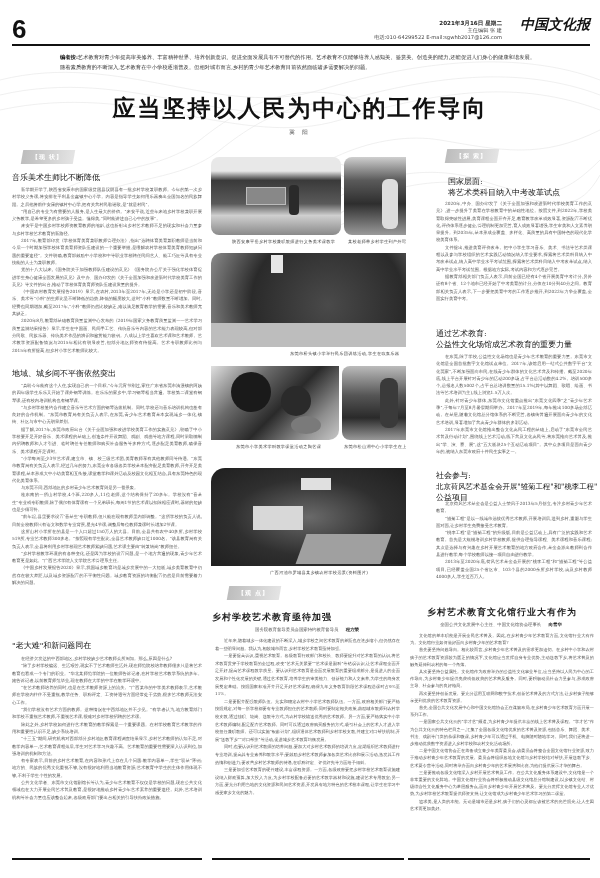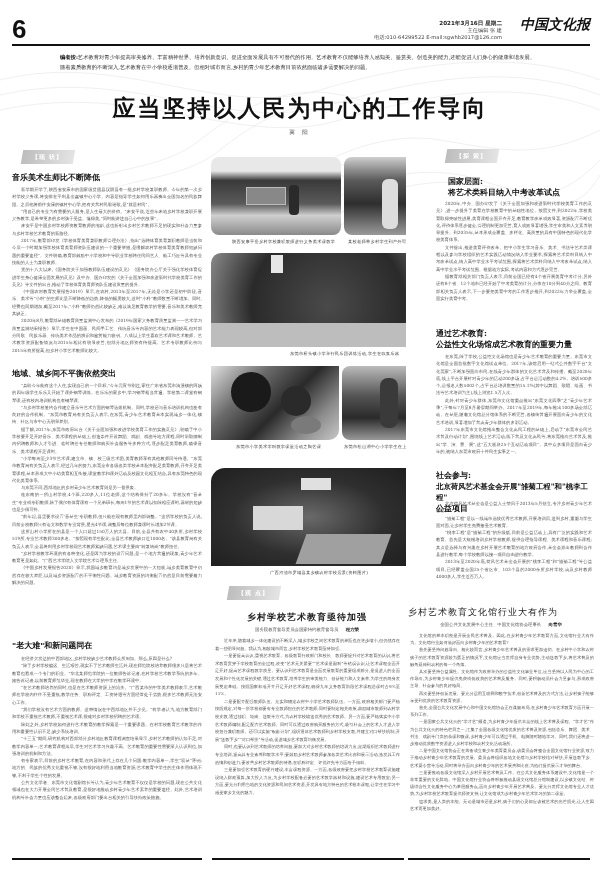--- a/index.html
+++ b/index.html
@@ -23,21 +23,21 @@
   .editor-note { position: absolute; left: 60px; top: 52px; width: 480px; font-size: 5.3px; line-height: 10px; color: #333; text-indent: 0; }
   .editor-note b { color: #111; }
 
   .headline { position: absolute; left: 0; top: 93px; width: 600px; text-align: center; font-family: "DejaVu Sans", sans-serif; font-weight: bold; font-size: 23px; letter-spacing: 2px; color: #111; }
   .byline { position: absolute; left: 0; top: 129px; width: 600px; text-align: center; font-size: 5.5px; color: #444; letter-spacing: 3px; }
 
   
   .tag { position: absolute; width: 52px; height: 14px; background: linear-gradient(90deg,#bdbdbd,#e4e4e4); color: #fff; font-size: 6px; font-family: "DejaVu Sans", sans-serif; text-align: center; line-height: 14px; transform: skewX(-10deg); font-weight: bold; letter-spacing: 1px; }
   .tag span { display: inline-block; transform: skewX(10deg); }
 
-  .subhead { position: absolute; font-weight: bold; font-size: 8px; color: #111; line-height: 11px; }
+  .subhead { position: absolute; font-weight: normal; font-size: 8px; color: #111; line-height: 11px; }
   .col-text { position: absolute; font-size: 4.3px; line-height: 7.3px; color: #555; text-align: justify; overflow: hidden; }
   .col-text p { text-indent: 9px; }
 
   
   .photo { position: absolute; border-radius: 8px; overflow: hidden; background: #6d6d6d; }
   .caption { position: absolute; font-size: 4.2px; color: #444; white-space: nowrap; letter-spacing: 0.3px; }
 
   .rule-bottom { position: absolute; height: 1.5px; background: #111; }
 </style>
 </head>
@@ -181,35 +181,35 @@
   </div>
   <div class="col-text" style="left:436px; top:500px; width:156px; height:80px;">
     <p>北京荷风艺术基金会是公益人士荣风于2013年5月创立,专注乡村青少年艺术教育。</p>
     <p>"雏菊工程"是以一线城市选拔优秀艺术教师,开展培训后,送到乡村,重塑与学生面对面,让乡村学生免费接受艺术教育。</p>
     <p>"桃李工程"是"雏菊工程"的升级版,目前是公益活动上,具有广泛的实践和艺术教育。首先是大规模培训乡村学校教师,提供合理指导课程、美术课程和音乐课程;其次是选择与有兴趣在乡村开展艺术教育的地方政府合作,基金会派出教师到合作县进行教学,每个学校教师以接一项目自由进行教学。</p>
     <p>2013年至2020年底,荷风艺术基金会开展的"桃李工程"和"雏菊工程"等公益项目,已经覆盖全国25个省区市、103个县的2000余所乡村学校,惠及乡村教师4000多人,学生近百万人。</p>
   </div>
 
   <div class="tag" style="left:228px; top:586px;"><span>【观 点】</span></div>
 
-  <div style="position:absolute; left:212px; top:611px; width:190px; text-align:center; font-size:9px; font-weight:bold; color:#222; letter-spacing:1px;">乡村学校艺术教育亟待加强</div>
+  <div style="position:absolute; left:212px; top:611px; width:190px; font-size:9px; font-weight:bold; color:#222; letter-spacing:1px;">乡村学校艺术教育亟待加强</div>
   <div style="position:absolute; left:212px; top:627px; width:190px; text-align:center; font-size:4.4px; color:#555; font-family:'DejaVu Sans',sans-serif;">
     <span>国务院教育督导委员会国家特约教育督导员</span>
     <b style="margin-left:6px; color:#222;">程方荣</b>
   </div>
   <div class="col-text" style="left:215px; top:637px; width:185px; height:214px; font-family:'DejaVu Serif',serif; font-size:4.2px; line-height:7.6px;">
     <p>近年来,随着城乡一体化建设的不断深入,城乡学校之间艺术教育的差距也在逐步缩小,但仍然存在着一些明显问题。我认为,相较城市而言,乡村学校艺术教育亟待加强。</p>
     <p>一是要提高认识,重视艺术教育。各级教育行政部门和校长、教师要提升对艺术教育的认识,将艺术教育贯穿于学校教育的全过程,改变"艺术无关紧要""艺术课是副科"等错误认识,让艺术课程全面开足开好,提高艺术课程教学质量。要认识到艺术教育是全面发展教育的重要组成部分,是促进人的全面发展和个性化发展的关键,通过艺术教育,培养学生的审美能力、创新能力和人文素养,为学生的终身发展奠定基础。按照国家标准开齐开足开好艺术课程,确保九年义务教育阶段艺术课程总课时占9%至11%。</p>
     <p>二是要配齐配强教师队伍。充实和稳定农村中小学艺术教师队伍。一方面,政府相关部门要严格按照规定,对每一所学校都要有专业教师担任的艺术教师;同时要制定相关政策,鼓励城市教师到农村学校支教,通过挂职、轮岗、送教等方式,为农村学校输送优秀的艺术教师。另一方面,要严格落实中小学艺术教师编制,配足配齐艺术教师。同时可以通过政府购买服务的方式,吸引社会上的艺术人才进入学校担任兼职教师。还可以实施"银龄计划",组织退休艺术教师到乡村学校支教,并建立对口帮扶机制,开展"送教下乡""对口帮扶"等活动,促进城乡艺术教育均衡发展。</p>
     <p>同时,也要认识到艺术教师的培养问题,要加大对乡村艺术教师的培训力度,定期组织艺术教师进行专业培训,提高其专业素养和教学水平;要鼓励乡村艺术教师参加各类艺术比赛和展示活动,激发其工作热情和创造力;要改善乡村艺术教师的待遇,在职称评定、评优评先等方面给予倾斜。</p>
     <p>三是要加强艺术教育的硬件建设,丰富课程资源。一方面,各级政府要把乡村学校艺术教育设施建设纳入财政预算,加大投入力度,为乡村学校配备必要的艺术教学器材和设施,建设艺术专用教室;另一方面,要充分利用当地的文化资源和民间艺术资源,开发具有地方特色的艺术校本课程,让学生在学习中感受家乡文化的魅力。</p>
   </div>
   <div class="rule-bottom" style="left:212px; top:858px; width:192px;"></div>
 
-  <div style="position:absolute; left:408px; top:606px; width:188px; font-size:9px; font-weight:normal; color:#222; letter-spacing:1px;">乡村艺术教育文化馆行业大有作为</div>
+  <div style="position:absolute; left:408px; top:606px; width:188px; text-align:center; font-size:9px; font-weight:bold; color:#222; letter-spacing:1px;">乡村艺术教育文化馆行业大有作为</div>
   <div style="position:absolute; left:404px; top:622px; width:194px; text-align:center; font-size:4.4px; color:#555; font-family:'DejaVu Sans',sans-serif;">
     <span>全国公共文化发展中心主任、中国文化馆协会理事长</span>
     <b style="margin-left:6px; color:#222;">向雪华</b>
   </div>
   <div class="col-text" style="left:410px; top:632px; width:184px; height:219px; font-family:'DejaVu Serif',serif; font-size:4.2px; line-height:7.2px;">
     <p>文化馆的基本职能是开展全民艺术普及。因此,在乡村青少年艺术教育方面,文化馆行业大有作为。文化馆行业如何做好面向乡村青少年的艺术教育?</p>
     <p>首先要坚持问题导向。相比较而言,乡村青少年艺术普及的需求更加迫切。在乡村中小学和农村孩子的艺术教育资源较为匮乏的情况下,文化馆应当发挥自身专业优势,主动送教下乡,将艺术普及的触角延伸到农村的每一个角落。</p>
     <p>其次要坚持公益属性。文化馆作为政府举办的公益性文化事业单位,应当坚持以人民为中心的工作导向,为乡村青少年提供免费或低收费的艺术普及服务。同时,要积极动员社会力量参与,形成政府主导、社会参与的良好格局。</p>
     <p>再次要坚持创新发展。要充分运用互联网和数字技术,创新艺术普及的方式方法,让乡村孩子能够享受到优质的艺术教育资源。</p>
     <p>首先,全国公共文化发展中心和中国文化馆协会正在谋篇布局,在乡村青少年艺术教育方面开展一系列工作。</p>

